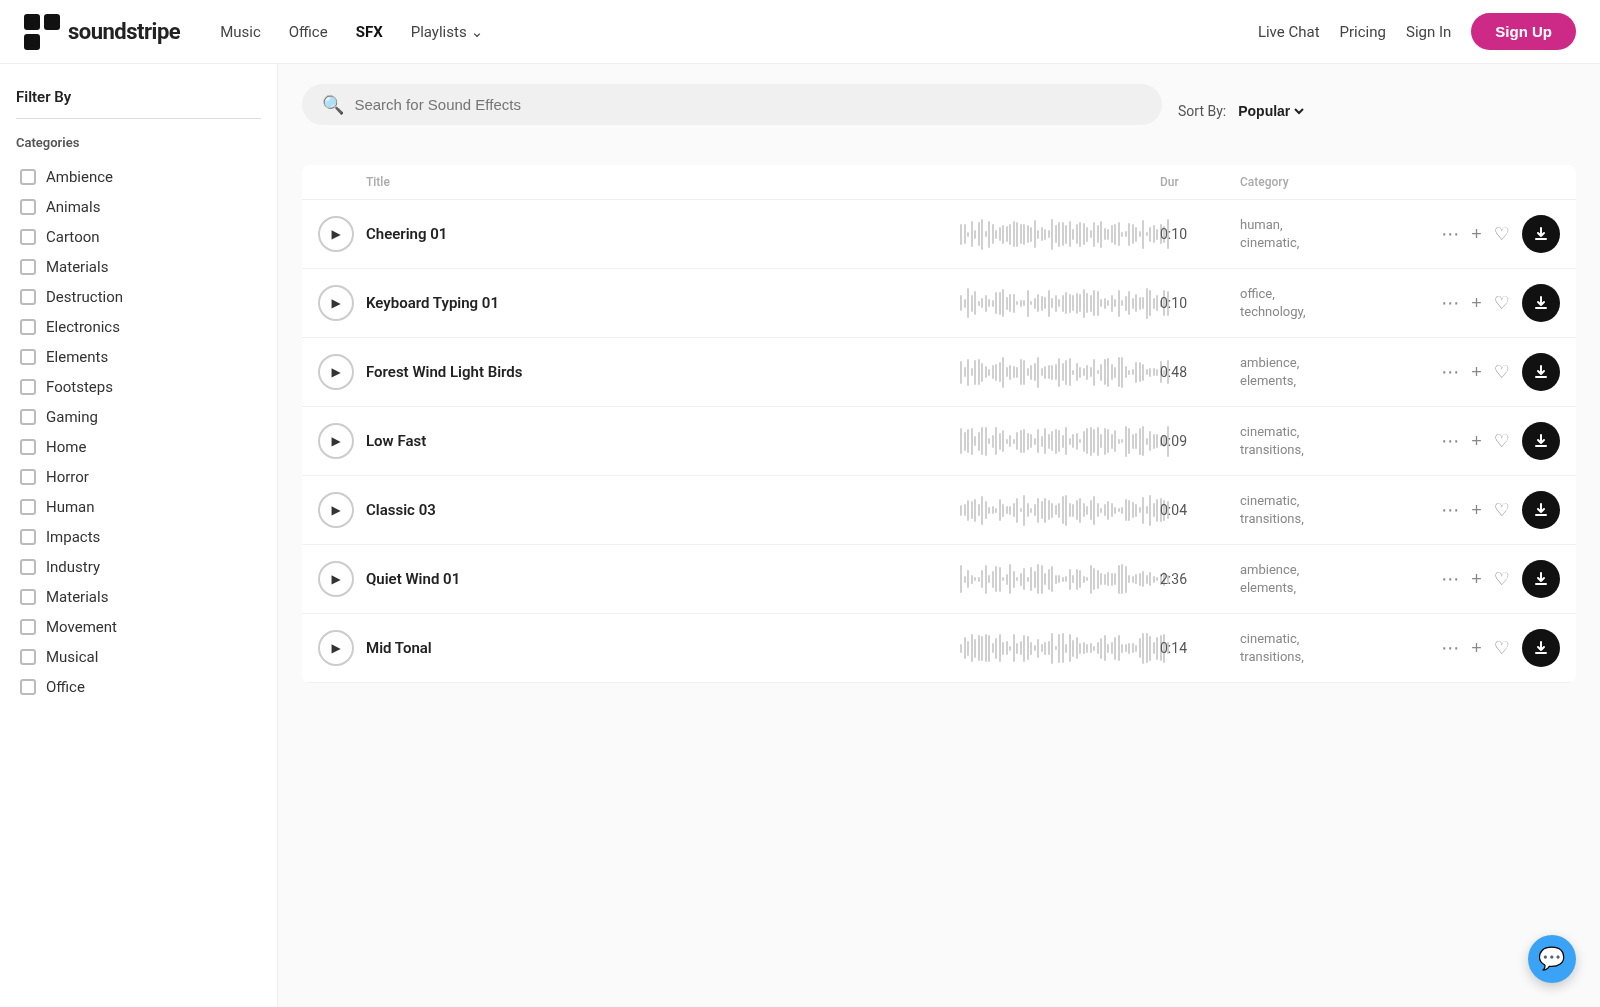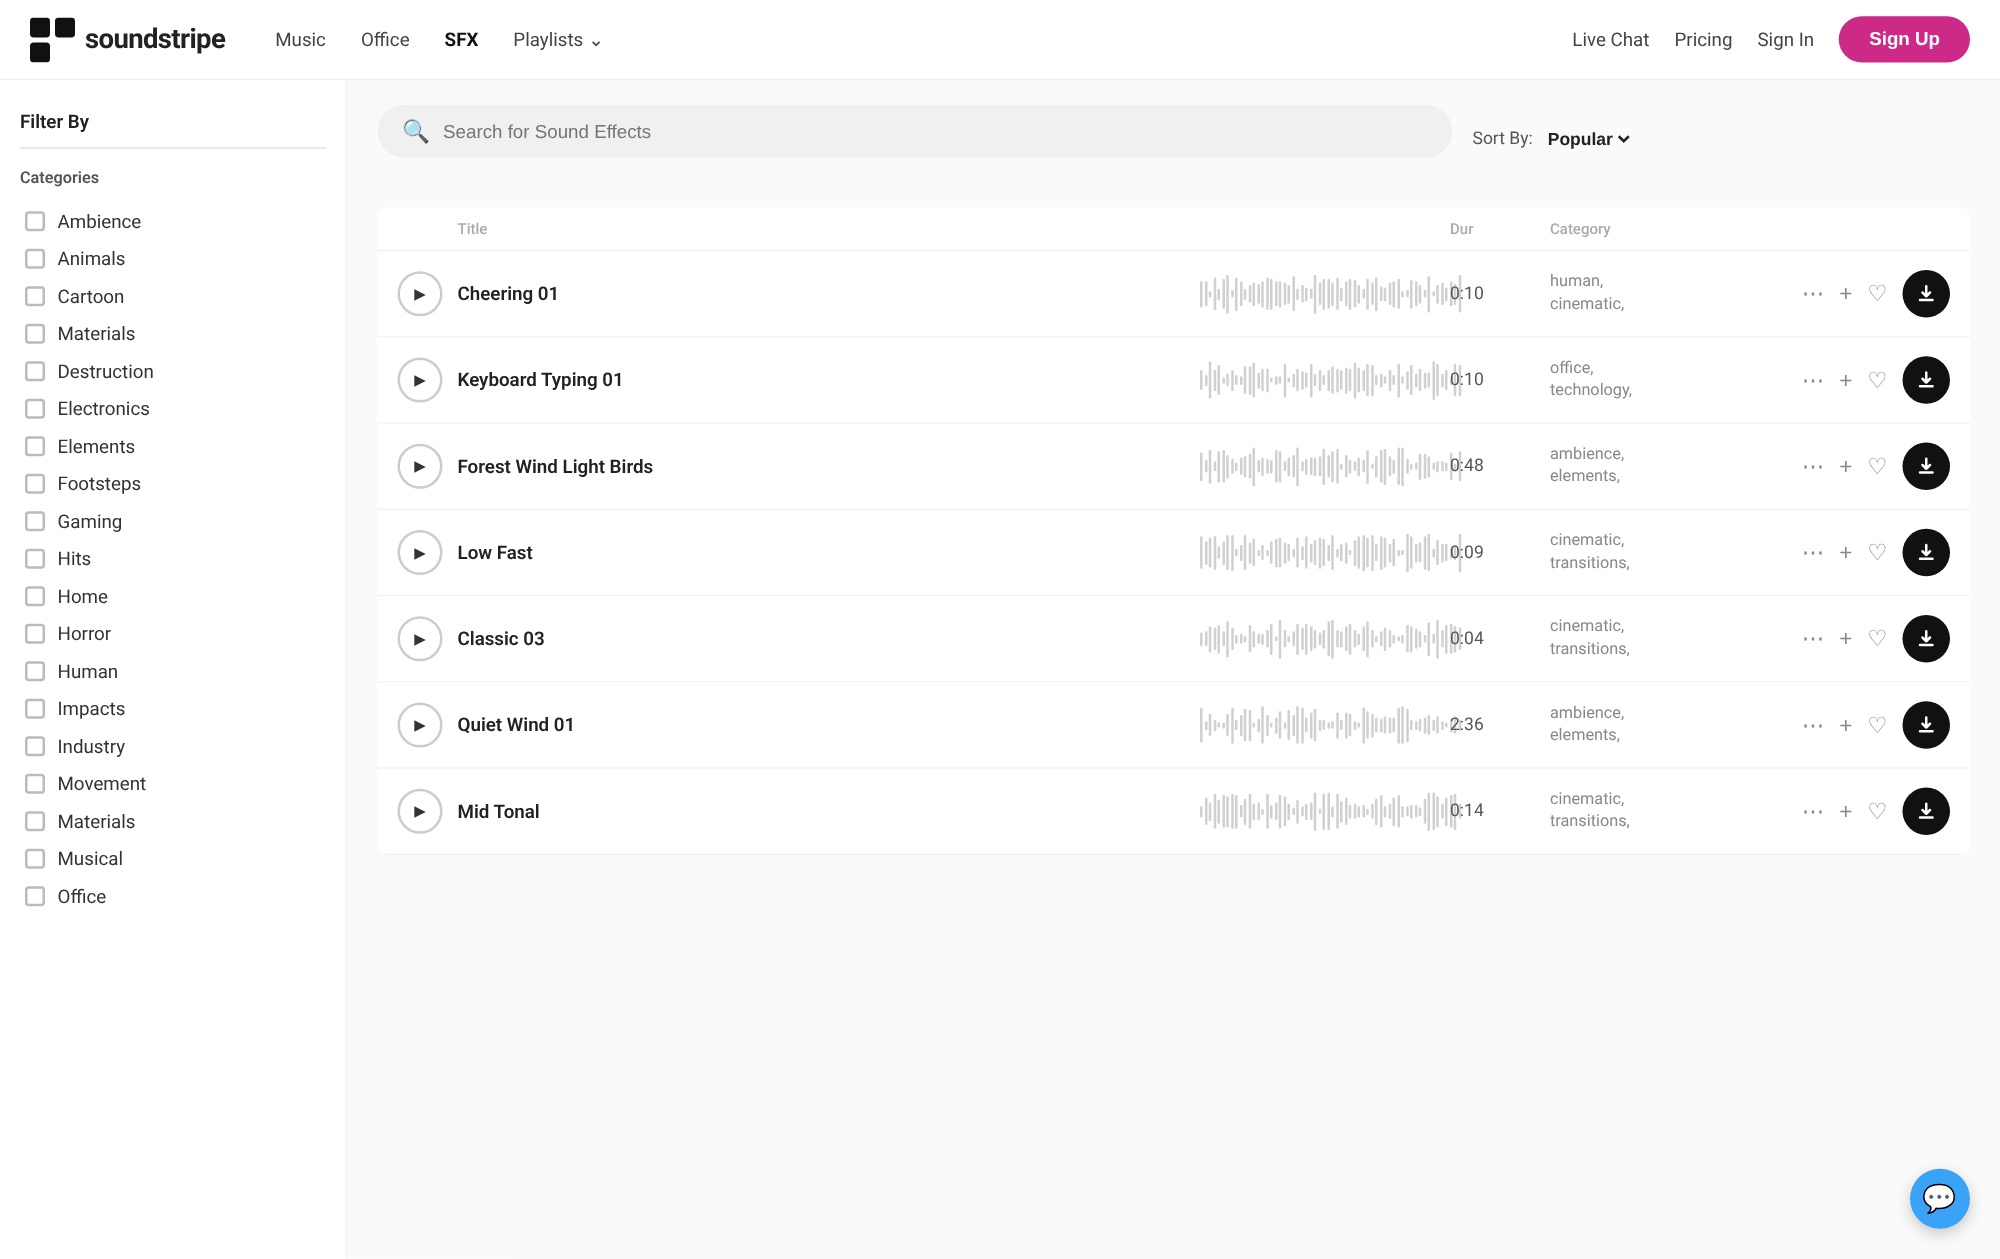--- a/index.html
+++ b/index.html
@@ -168,49 +168,45 @@
         <div class="category-item">
       <input type="checkbox" class="category-checkbox" style="">
       <span class="category-label">Footsteps</span>
     </div>
         <div class="category-item">
       <input type="checkbox" class="category-checkbox" style="">
       <span class="category-label">Gaming</span>
     </div>
         <div class="category-item">
       <input type="checkbox" class="category-checkbox" style="">
-      <span class="category-label">Hits</span>
-    </div>
-        <div class="category-item">
-      <input type="checkbox" class="category-checkbox" style="">
       <span class="category-label">Home</span>
     </div>
         <div class="category-item">
       <input type="checkbox" class="category-checkbox" style="">
       <span class="category-label">Horror</span>
     </div>
         <div class="category-item">
       <input type="checkbox" class="category-checkbox" style="">
       <span class="category-label">Human</span>
     </div>
         <div class="category-item">
       <input type="checkbox" class="category-checkbox" style="">
       <span class="category-label">Impacts</span>
     </div>
         <div class="category-item">
       <input type="checkbox" class="category-checkbox" style="">
       <span class="category-label">Industry</span>
     </div>
         <div class="category-item">
       <input type="checkbox" class="category-checkbox" style="">
+      <span class="category-label">Materials</span>
+    </div>
+        <div class="category-item">
+      <input type="checkbox" class="category-checkbox" style="">
       <span class="category-label">Movement</span>
-    </div>
-        <div class="category-item">
-      <input type="checkbox" class="category-checkbox" style="">
-      <span class="category-label">Materials</span>
     </div>
         <div class="category-item">
       <input type="checkbox" class="category-checkbox" style="">
       <span class="category-label">Musical</span>
     </div>
         <div class="category-item">
       <input type="checkbox" class="category-checkbox" style="">
       <span class="category-label">Office</span>
     </div>
       </div>

